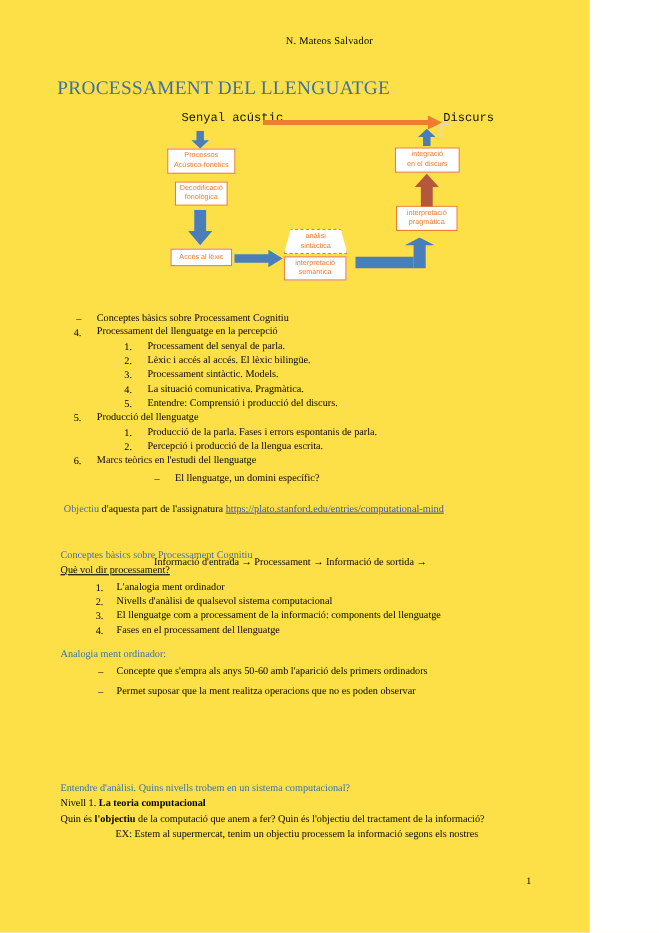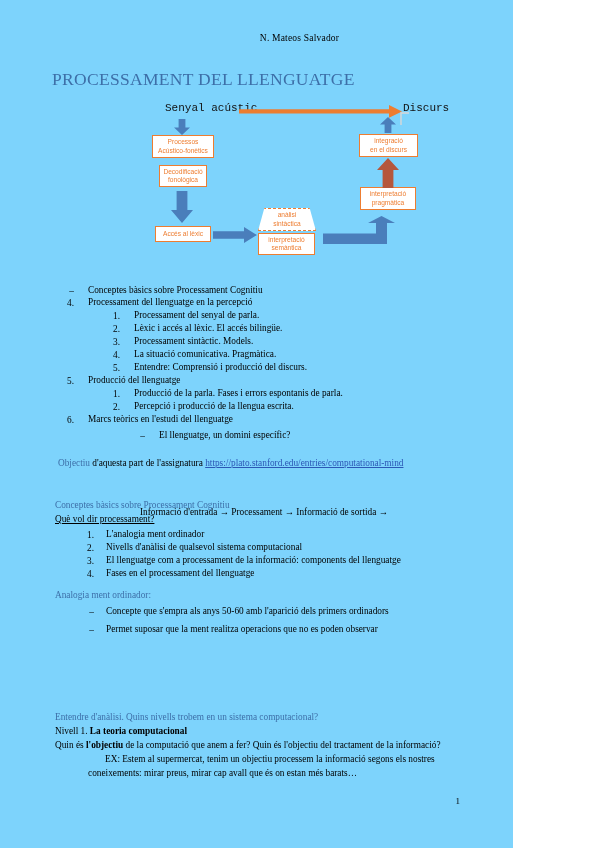--- a/index.html
+++ b/index.html
@@ -14,21 +14,22 @@
     font-family: "Liberation Serif", serif;
     color: #000000;
     overflow: hidden;
   }
 
   .page {
     position: absolute;
     left: 0; top: 0;
     width: 513px;
     height: 848px;
-    background: #7dd3fc;
+    background: #fde047;
+    padding-left: 23px;
   }
 
   
   .doc-header {
     position: absolute;
     top: 33px;
     left: 0;
     width: 599px;
     text-align: center;
     font-size: 9.5px;
@@ -213,21 +214,21 @@
   <div class="marker" style="left:52px; top:286px; width:22px;">–</div>
   <div class="txt" style="left:88px; top:286px;">Conceptes bàsics sobre Processament Cognitiu</div>
 
   <div class="marker" style="left:52px; top:298px; width:22px;">4.</div>
   <div class="txt" style="left:88px; top:298px;">Processament del llenguatge en la percepció</div>
 
   <div class="marker" style="left:98px; top:311px; width:22px;">1.</div>
   <div class="txt" style="left:134px; top:311px;">Processament del senyal de parla.</div>
 
   <div class="marker" style="left:98px; top:324px; width:22px;">2.</div>
-  <div class="txt" style="left:134px; top:324px;">Lèxic i accés al lèxic. El accés bilingüe.</div>
+  <div class="txt" style="left:134px; top:324px;">Lèxic i accés al accés. El lèxic bilingüe.</div>
 
   <div class="marker" style="left:98px; top:337px; width:22px;">3.</div>
   <div class="txt" style="left:134px; top:337px;">Processament sintàctic. Models.</div>
 
   <div class="marker" style="left:98px; top:350px; width:22px;">4.</div>
   <div class="txt" style="left:134px; top:350px;">La situació comunicativa. Pragmàtica.</div>
 
   <div class="marker" style="left:98px; top:363px; width:22px;">5.</div>
   <div class="txt" style="left:134px; top:363px;">Entendre: Comprensió i producció del discurs.</div>
 
@@ -280,17 +281,16 @@
 
   <div class="txt" style="left:55px; top:727px;">
     <span>Nivell 1.</span><span class="t-bold"> La teoria computacional</span>
   </div>
 
   <div class="txt" style="left:55px; top:741px;">
     <span>Quin és </span><span class="t-bold">l'objectiu</span><span> de la computació que anem a fer? Quin és l'objectiu del tractament de la informació?</span>
   </div>
 
   <div class="txt" style="left:105px; top:755px;">EX: Estem al supermercat, tenim un objectiu processem la informació segons els nostres</div>
-  <div class="txt" style="left:88px; top:769px;">coneixements: mirar preus, mirar cap avall que és on estan més barats…</div>
 
   <div class="page-num">1</div>
 
 </div>
 
 </body></html>

